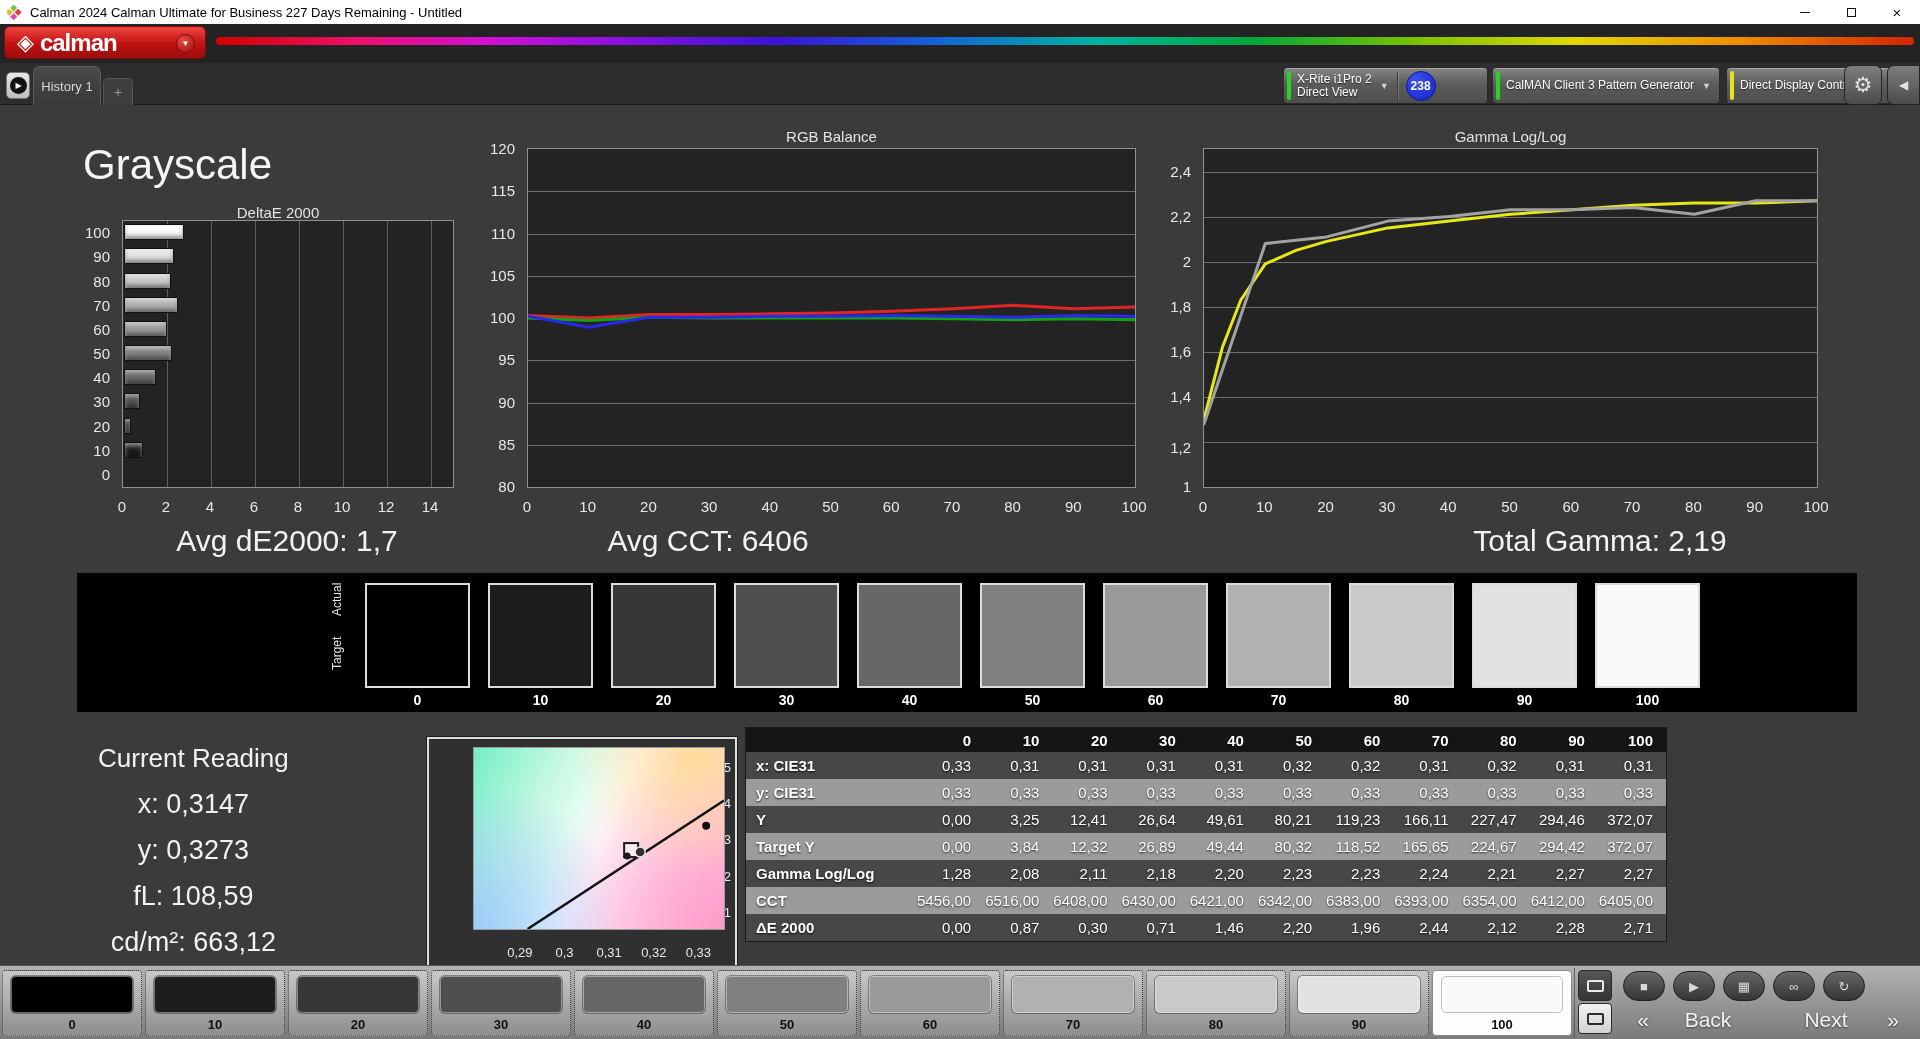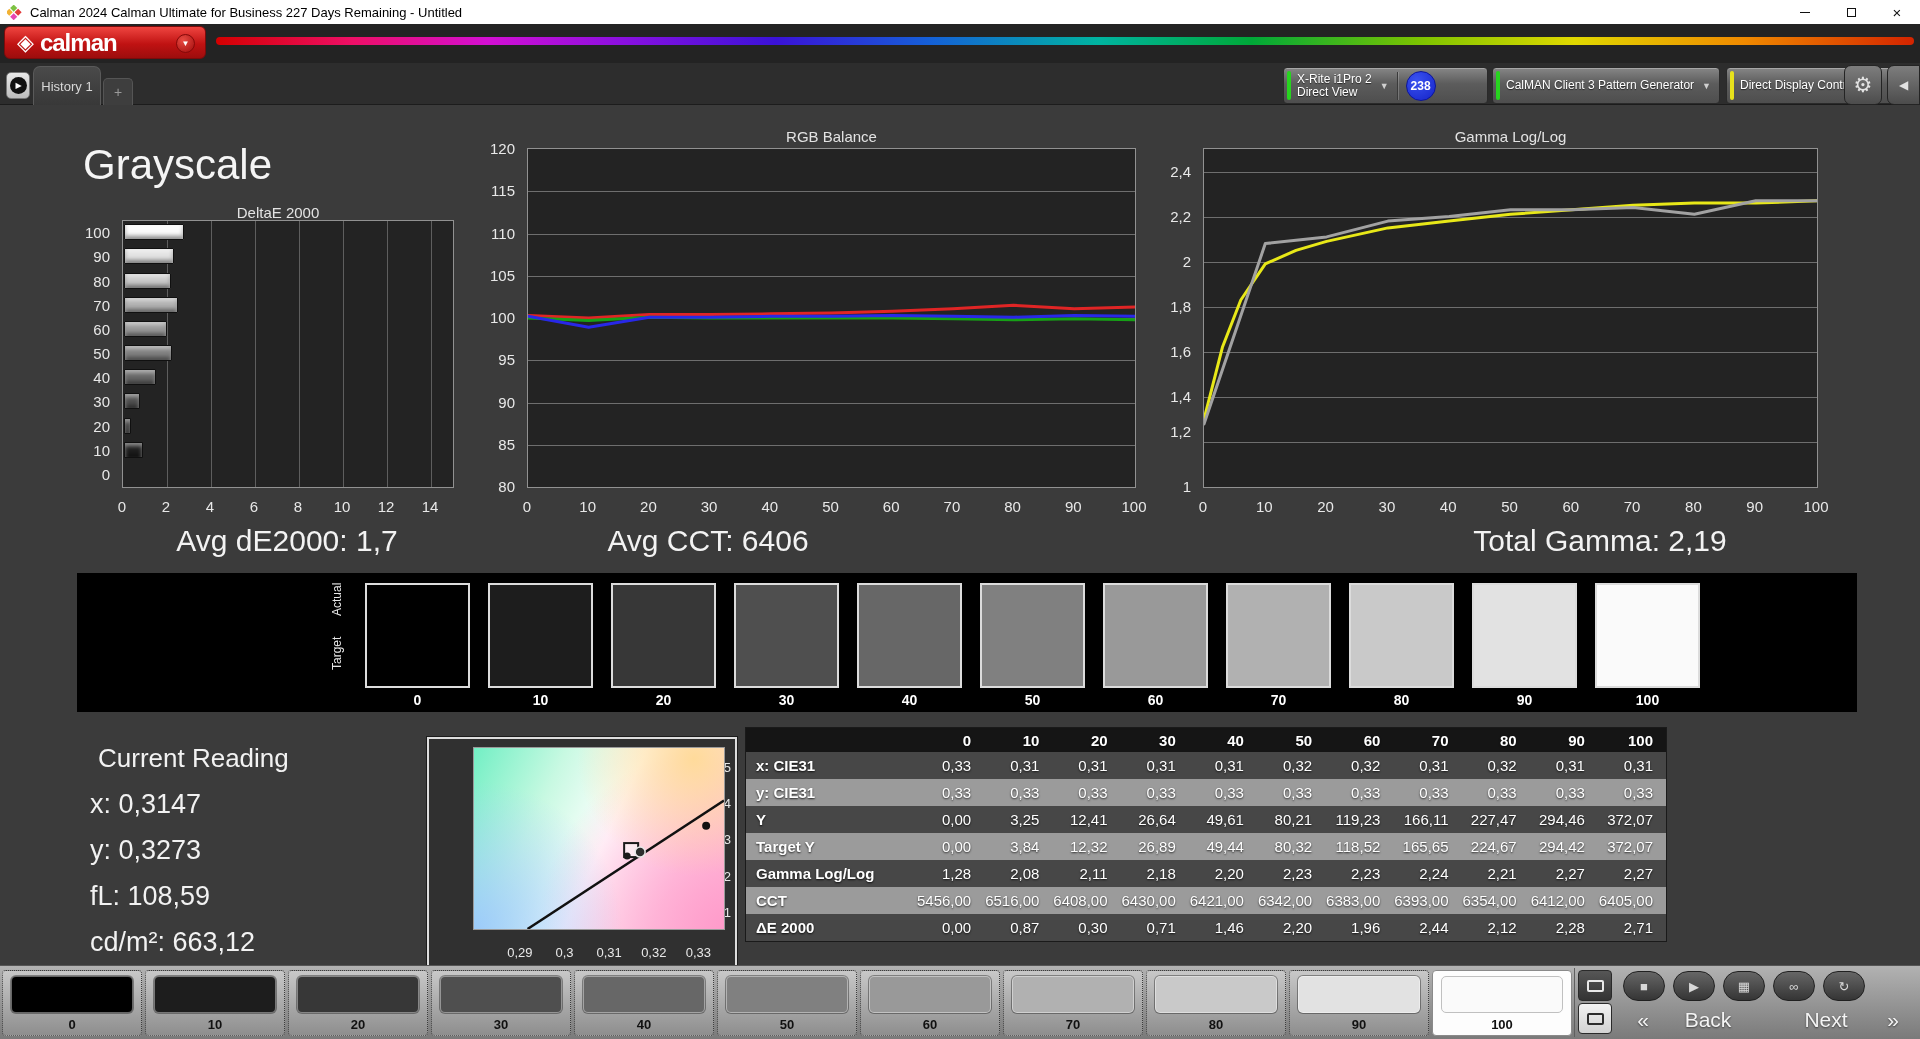--- a/index.html
+++ b/index.html
@@ -75,21 +75,21 @@
   
   .swatchstrip{position:absolute;left:77px;top:468px;width:1780px;height:139px;background:#000;}
   .rotlab{position:absolute;left:252px;width:16px;color:#e8e8e8;font-size:12px;}
   .rot{transform:rotate(-90deg);transform-origin:center;display:block;white-space:nowrap;}
   .swatch{position:absolute;top:10px;width:105px;height:105px;border:2px solid #dcdcdc;}
   .swlab{position:absolute;top:119px;width:105px;text-align:center;color:#fff;font-size:14px;font-weight:bold;}
 
   
   .current{position:absolute;left:90px;top:630px;color:#f2f2f2;}
   .current h2{margin:8px;font-size:26px;font-weight:normal;}
-  .current .crline{font-size:27px;margin-top:15px;}
+  .current .crline{font-size:27px;margin-top:15px;text-align:center;}
 
   
   .cie-panel{position:absolute;left:427px;top:632px;width:310px;height:231px;background:#303030;border:2px solid #dedede;box-shadow:0 0 0 1px #1c1c1c;}
   .cie-plot{position:absolute;left:44px;top:8px;width:252px;height:183px;border:1px solid #9a9a9a;
     background:
       radial-gradient(circle at 88% 6%, rgba(255,218,150,.95), rgba(255,218,150,0) 42%),
       radial-gradient(circle at 0% 100%, rgba(150,195,255,.85), rgba(150,195,255,0) 48%),
       radial-gradient(circle at 100% 100%, rgba(255,150,200,.9), rgba(255,150,200,0) 60%),
       linear-gradient(115deg,#72efc4 0%,#c8f9e2 28%,#ffffff 52%,#ffd9ea 78%,#ffc6de 100%);}
   .cie-ylab{position:absolute;right:4px;width:40px;text-align:right;font-size:13px;color:#e8e8e8;}
@@ -303,21 +303,21 @@
           <polyline points="0.0,274.9 61.3,94.6 122.6,87.9 183.9,72.1 245.2,67.6 306.5,60.8 367.8,60.8 429.1,58.6 490.4,65.3 551.7,51.8 613.0,51.8" fill="none" stroke="#a2a2a2" stroke-width="3" stroke-linejoin="round" stroke-linecap="round"></polyline>
         </svg>
       </div>
     <div class="ylabels" id="gm-ylabels" style="left:1137px;top:43px;width:60px;height:340px;">
         <div class="ylab" style="top: 14.5px;">2,4</div>
         <div class="ylab" style="top: 59.6px;">2,2</div>
         <div class="ylab" style="top: 104.7px;">2</div>
         <div class="ylab" style="top: 149.7px;">1,8</div>
         <div class="ylab" style="top: 194.8px;">1,6</div>
         <div class="ylab" style="top: 239.9px;">1,4</div>
-        <div class="ylab" style="top: 275px; text-align: right;">1,2</div>
+        <div class="ylab" style="top: 291px; text-align: right;">1,2</div>
         <div class="ylab" style="top: 330px;">1</div>
       </div>
     <div class="xlabels" id="gm-xlabels" style="left:1203px;top:389px;width:615px;height:20px;">
         <div class="xlab" style="left: -14px;">0</div>
         <div class="xlab" style="left: 47.3px;">10</div>
         <div class="xlab" style="left: 108.6px;">20</div>
         <div class="xlab" style="left: 169.9px;">30</div>
         <div class="xlab" style="left: 231.2px;">40</div>
         <div class="xlab" style="left: 292.5px;">50</div>
         <div class="xlab" style="left: 353.8px;">60</div>

